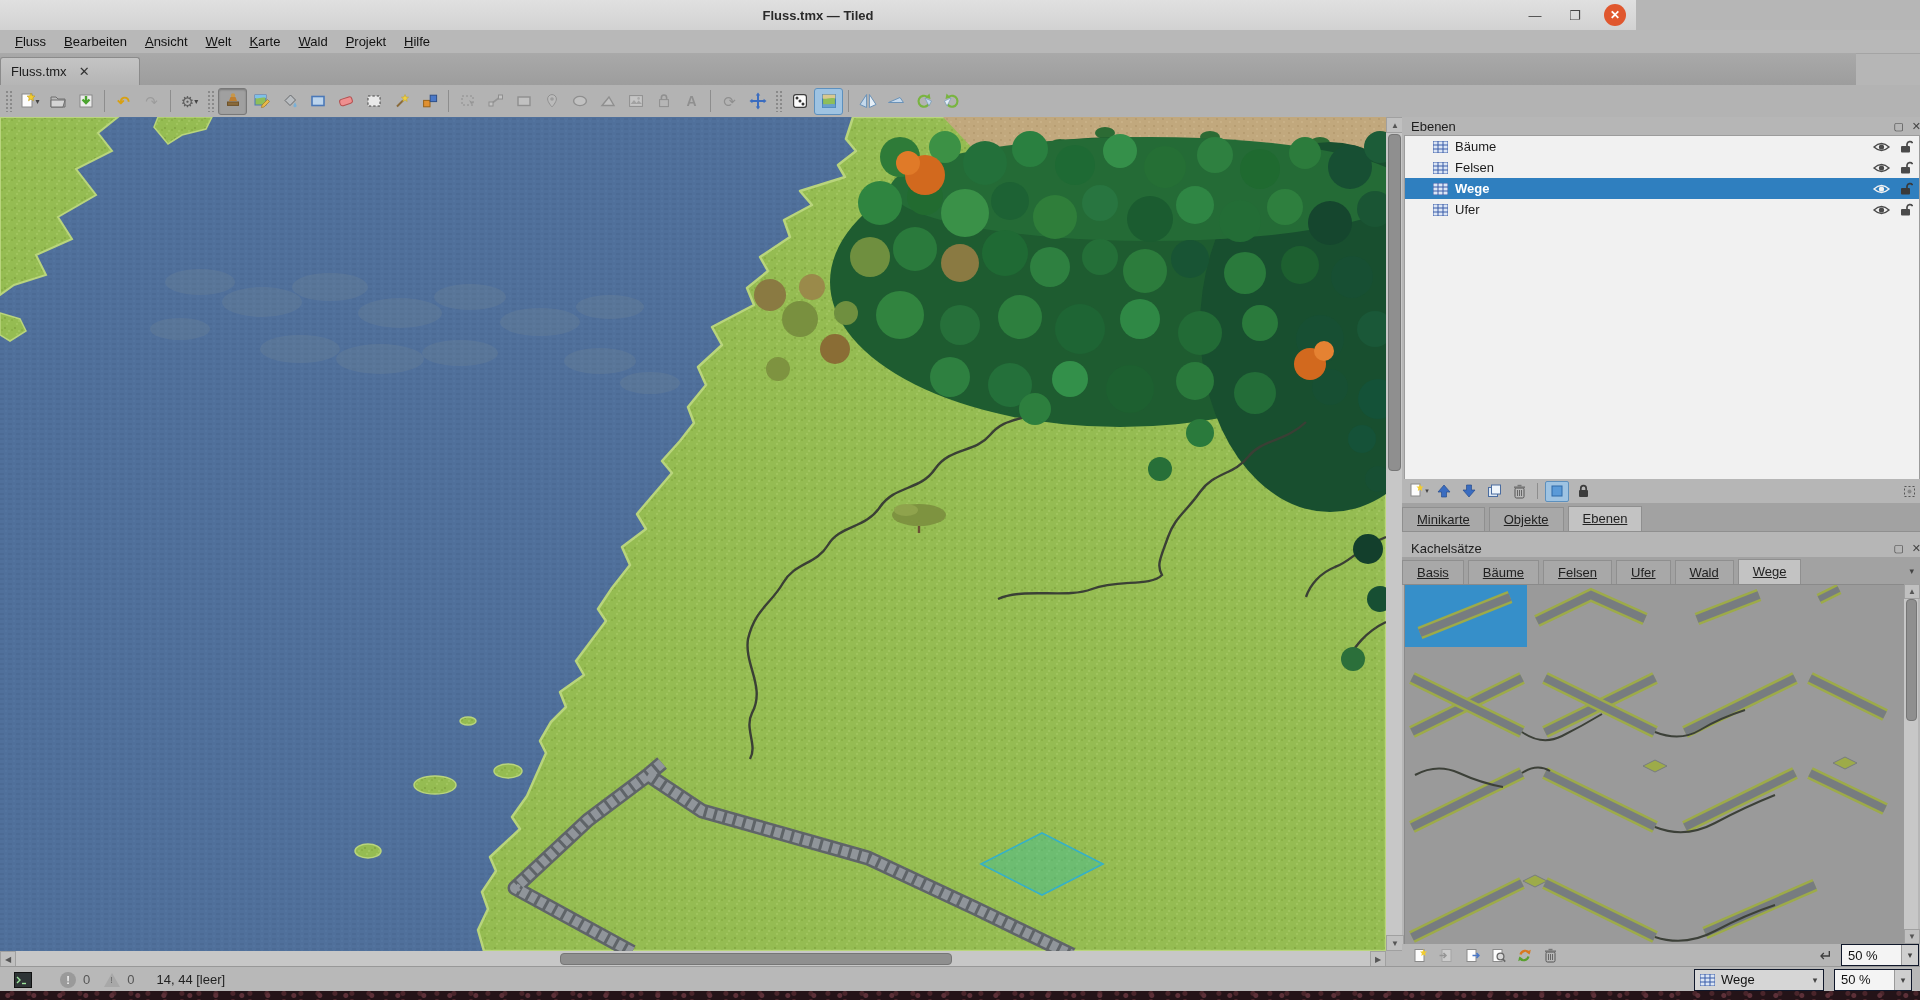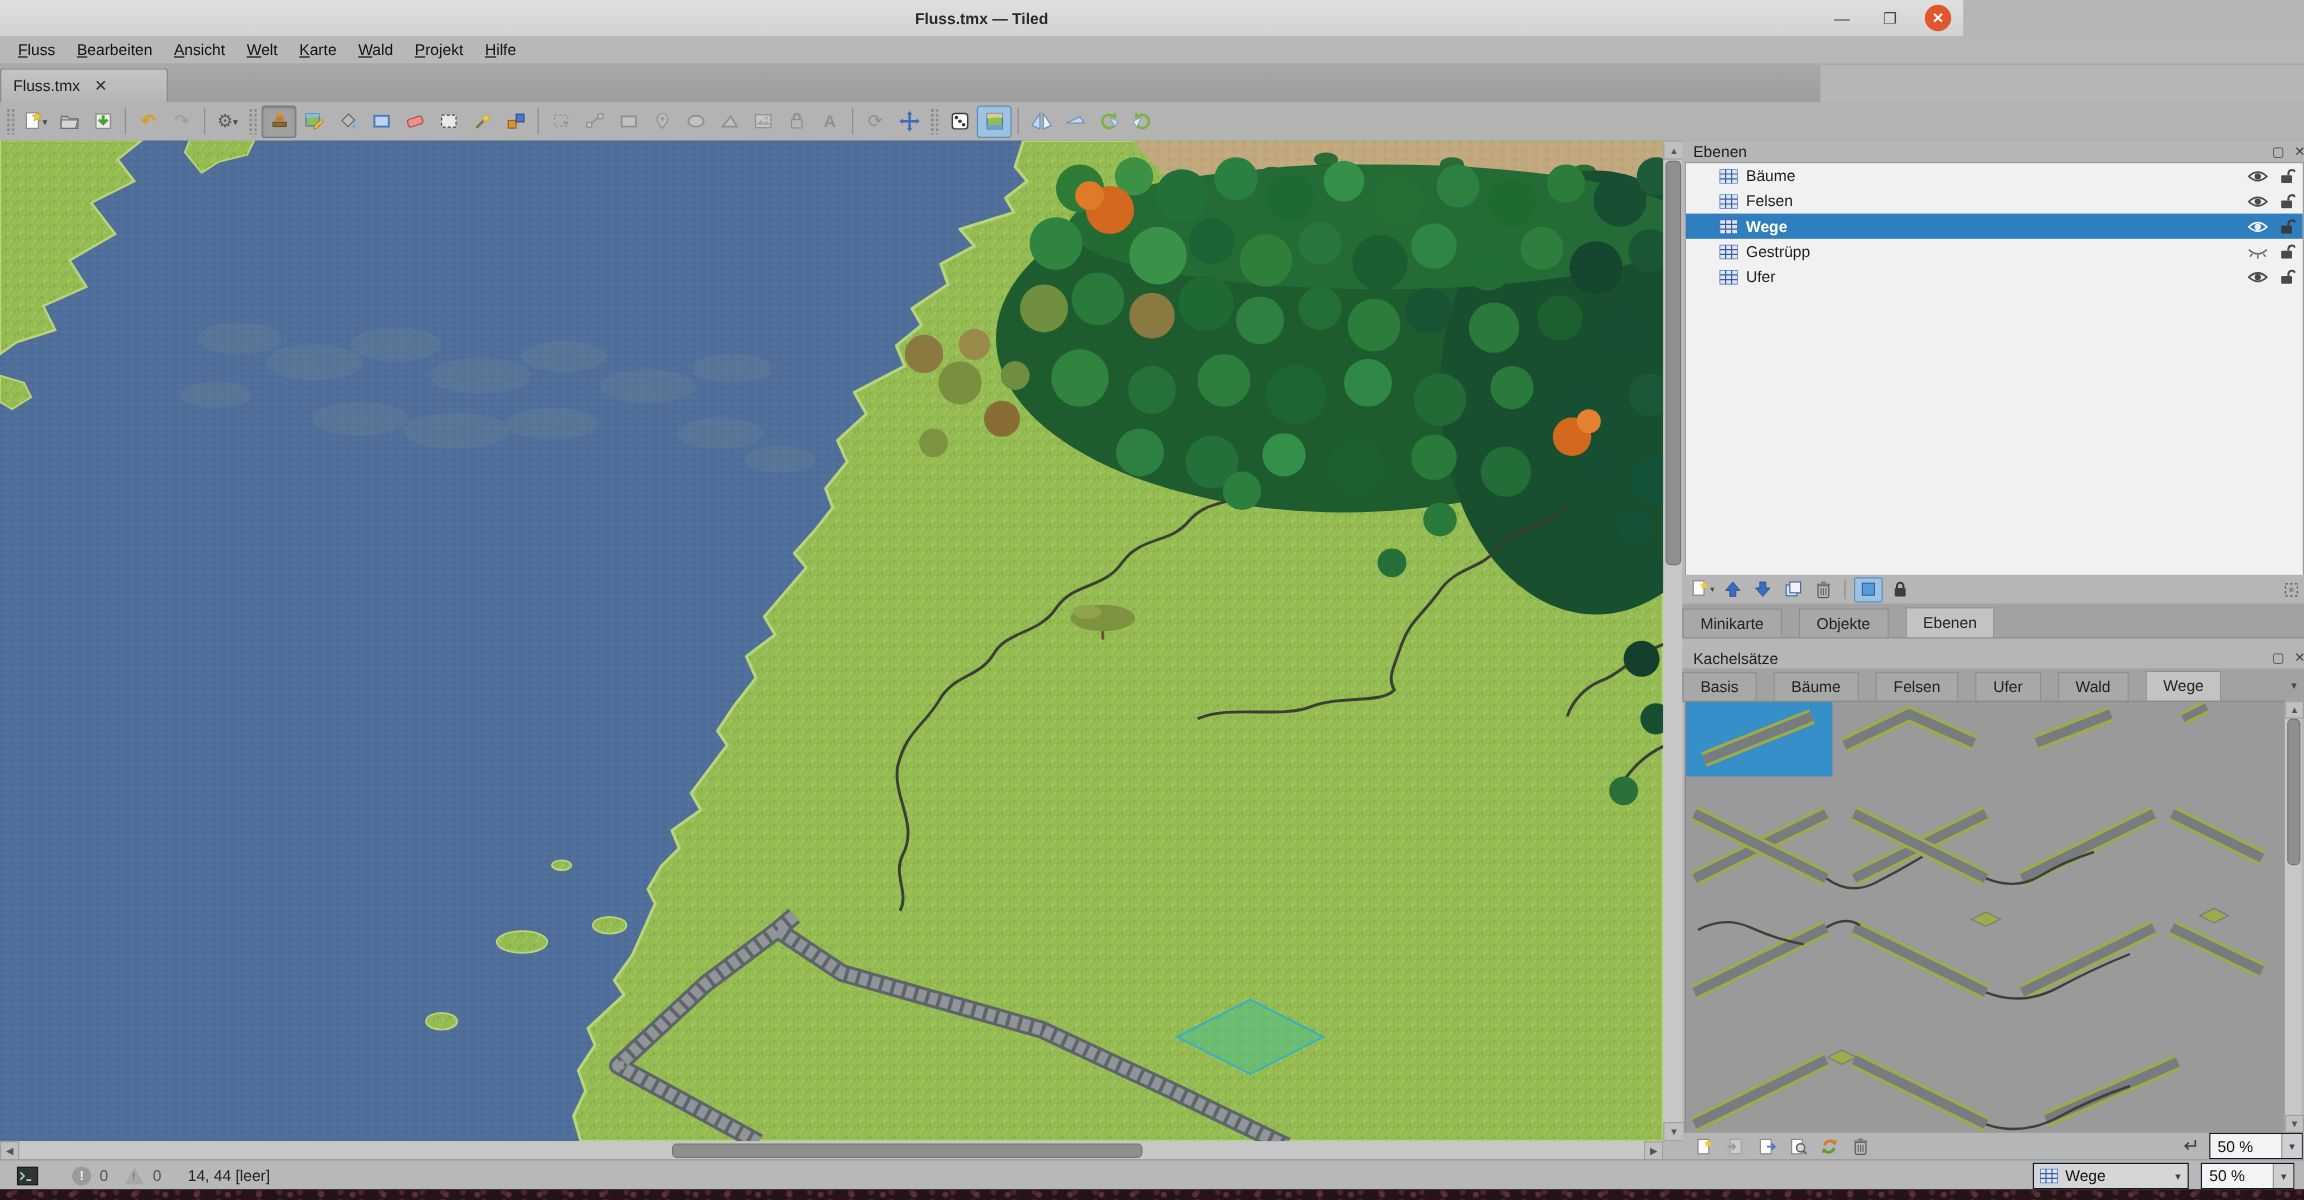--- a/index.html
+++ b/index.html
@@ -7,21 +7,21 @@
   .abs{position:absolute;}
   
   .titlebar{left:0;top:0;width:1636px;height:30px;background:linear-gradient(#e0e0e0,#d2d2d2);border-bottom:1px solid #adadad;display:flex;align-items:center;justify-content:center;}
   .title-text{font-size:13px;font-weight:bold;color:#2a2a2a;}
   .winbtns{position:absolute;right:10px;top:0;height:30px;display:flex;align-items:center;gap:18px;}
   .wbtn{width:22px;height:22px;display:flex;align-items:center;justify-content:center;color:#444;font-size:13px;cursor:default;}
   .wbtn.close{background:#e0572e;border-radius:50%;color:#fff;font-weight:bold;font-size:12px;width:22px;height:22px;}
   .menubar{left:0;top:30px;width:1920px;height:23px;background:#b8b8b8;display:flex;align-items:center;padding-left:6px;border-bottom:1px solid #a4a4a4;}
   .mi{display:inline-block;padding:2px 9px;font-size:13px;color:#111;}
   .mi::first-letter{text-decoration:underline;}
-  .tabrow{left:0;top:53px;width:1517px;height:32px;background:linear-gradient(#a9a9a9,#9d9d9d);}
+  .tabrow{left:0;top:53px;width:1856px;height:32px;background:linear-gradient(#a9a9a9,#9d9d9d);}
   .doctab{position:absolute;left:0;bottom:0;height:27px;min-width:118px;background:linear-gradient(#c4c4c4,#b5b5b5);border:1px solid #8b8b8b;border-bottom:none;border-radius:3px 3px 0 0;display:flex;align-items:center;gap:12px;padding:0 10px;font-size:13px;color:#1c1c1c;}
   .tabclose{color:#333;font-size:13px;}
   .toolbar{left:0;top:85px;width:1920px;height:32px;background:#b3b3b3;border-bottom:1px solid #8f8f8f;display:flex;align-items:center;padding-left:2px;gap:1px;}
   .tbtn{width:27px;height:25px;display:flex;align-items:center;justify-content:center;border-radius:3px;position:relative;}
   .tbtn.pressed{background:#a0a0a0;border:1px solid #787878;box-shadow:inset 0 1px 2px rgba(0,0,0,.25);}
   .tbtn.bluesel{background:#9ec3e2;border:1px solid #5d90bd;}
   .tbtn.disabled{opacity:.38;filter:grayscale(1);}
   .sep{width:1px;height:22px;background:#8d8d8d;margin:0 4px;}
   .handle{width:7px;height:22px;margin:0 3px;background-image:radial-gradient(circle,#8a8a8a 1px,transparent 1.4px);background-size:4px 4px;}
   .glyph{font-size:15px;line-height:1;}
@@ -33,21 +33,21 @@
   .docktitle{background:#b6b6b6;display:flex;align-items:center;font-size:13px;color:#1d1d1d;padding-left:9px;}
   .dockbtns{margin-left:auto;display:flex;gap:8px;padding-right:8px;color:#444;font-size:11px;}
   .layerlist{background:#f1f1f1;border:1px solid #9c9c9c;overflow:hidden;}
   .lrow{height:21px;display:flex;align-items:center;padding-left:28px;font-size:13px;color:#1c1c1c;gap:7px;}
   .lrow.sel{background:#2f7fbf;color:#fff;font-weight:bold;}
   .lrow .spacer{margin-left:auto;display:flex;align-items:center;gap:9px;padding-right:6px;}
   .minibar{display:flex;align-items:center;gap:3px;padding-left:6px;background:#b6b6b6;}
   .mbtn{width:22px;height:19px;display:flex;align-items:center;justify-content:center;border-radius:2px;}
   .mbtn.pressed{background:#9ec3e2;border:1px solid #5d90bd;}
   .ptabs{display:flex;align-items:flex-end;background:#a2a2a2;border-bottom:1px solid #8f8f8f;}
-  .ptab{padding:4px 14px 4px;font-size:13px;color:#222;background:#a8a8a8;border:1px solid #8f8f8f;border-bottom:none;margin-right:14px;}
+  .ptab{padding:4px 14px 4px;font-size:13px;color:#222;background:#a8a8a8;border:1px solid #8f8f8f;border-bottom:none;margin-right:4px;text-decoration:underline;}
   .ptab.active{background:#c3c3c3;position:relative;top:0px;padding-bottom:5px;}
   .tsview{background:#9a9a9a;border:1px solid #8a8a8a;}
   .tsbar{background:#b6b6b6;display:flex;align-items:center;gap:4px;padding-left:7px;}
   .combo{height:20px;background:#f4f4f4;border:1px solid #0f172a;display:flex;align-items:center;font-size:13px;color:#111;}
   .combo .val{padding:0 6px;flex:1;}
   .combo .cbtn{width:16px;height:100%;background:#cfcfcf;border-left:1px solid #9a9a9a;display:flex;align-items:center;justify-content:center;font-size:9px;color:#444;}
   
   .statusbar{left:0;top:966px;width:1920px;height:25px;background:#b8b8b8;border-top:1px solid #989898;display:flex;align-items:center;font-size:13px;color:#222;}
   .badge{width:16px;height:16px;border-radius:50%;background:#9a9a9a;color:#f4f4f4;display:flex;align-items:center;justify-content:center;font-size:11px;font-weight:bold;}
   .warntri{width:0;height:0;border-left:8px solid transparent;border-right:8px solid transparent;border-bottom:14px solid #a8a8a8;position:relative;}
@@ -525,37 +525,20 @@
             <rect x="2" y="6" width="9" height="6.5" rx="1" fill="#3a3a3a"></rect>
             <path d="M8 6 V4.2 a3 3 0 0 1 5.6 -1" fill="none" stroke="#3a3a3a" stroke-width="1.7"></path>
           </svg>
       </span>
     </div>
     <div class="lrow">
       <svg width="15" height="12">
           <rect x="0" y="0" width="15" height="12" fill="#dce6f5" stroke="#3a5ca8"></rect>
           <path d="M5 0 v12 M10 0 v12 M0 4 h15 M0 8 h15" stroke="#3a5ca8" stroke-width="1"></path>
         </svg>
-      <span>Gestrüpp</span>
-      <span class="spacer">
-        <svg width="17" height="12">
-            <path d="M1 4 Q8.5 11 16 4" fill="none" stroke="#6a6a6a" stroke-width="1.4"></path>
-            <path d="M4 7.5 l-2 2.4 M8.5 8.6 v3 M13 7.5 l2 2.4" stroke="#6a6a6a" stroke-width="1.2"></path>
-          </svg>
-        <svg width="14" height="13">
-            <rect x="2" y="6" width="9" height="6.5" rx="1" fill="#4a4a4a"></rect>
-            <path d="M8 6 V4.2 a3 3 0 0 1 5.6 -1" fill="none" stroke="#4a4a4a" stroke-width="1.7"></path>
-          </svg>
-      </span>
-    </div>
-    <div class="lrow">
-      <svg width="15" height="12">
-          <rect x="0" y="0" width="15" height="12" fill="#dce6f5" stroke="#3a5ca8"></rect>
-          <path d="M5 0 v12 M10 0 v12 M0 4 h15 M0 8 h15" stroke="#3a5ca8" stroke-width="1"></path>
-        </svg>
       <span>Ufer</span>
       <span class="spacer">
         <svg width="17" height="12">
             <path d="M1 6 Q8.5 -1 16 6 Q8.5 13 1 6 Z" fill="none" stroke="#4a4a4a" stroke-width="1.4"></path>
             <circle cx="8.5" cy="6" r="2.6" fill="#4a4a4a"></circle>
           </svg>
         <svg width="14" height="13">
             <rect x="2" y="6" width="9" height="6.5" rx="1" fill="#4a4a4a"></rect>
             <path d="M8 6 V4.2 a3 3 0 0 1 5.6 -1" fill="none" stroke="#4a4a4a" stroke-width="1.7"></path>
           </svg>

